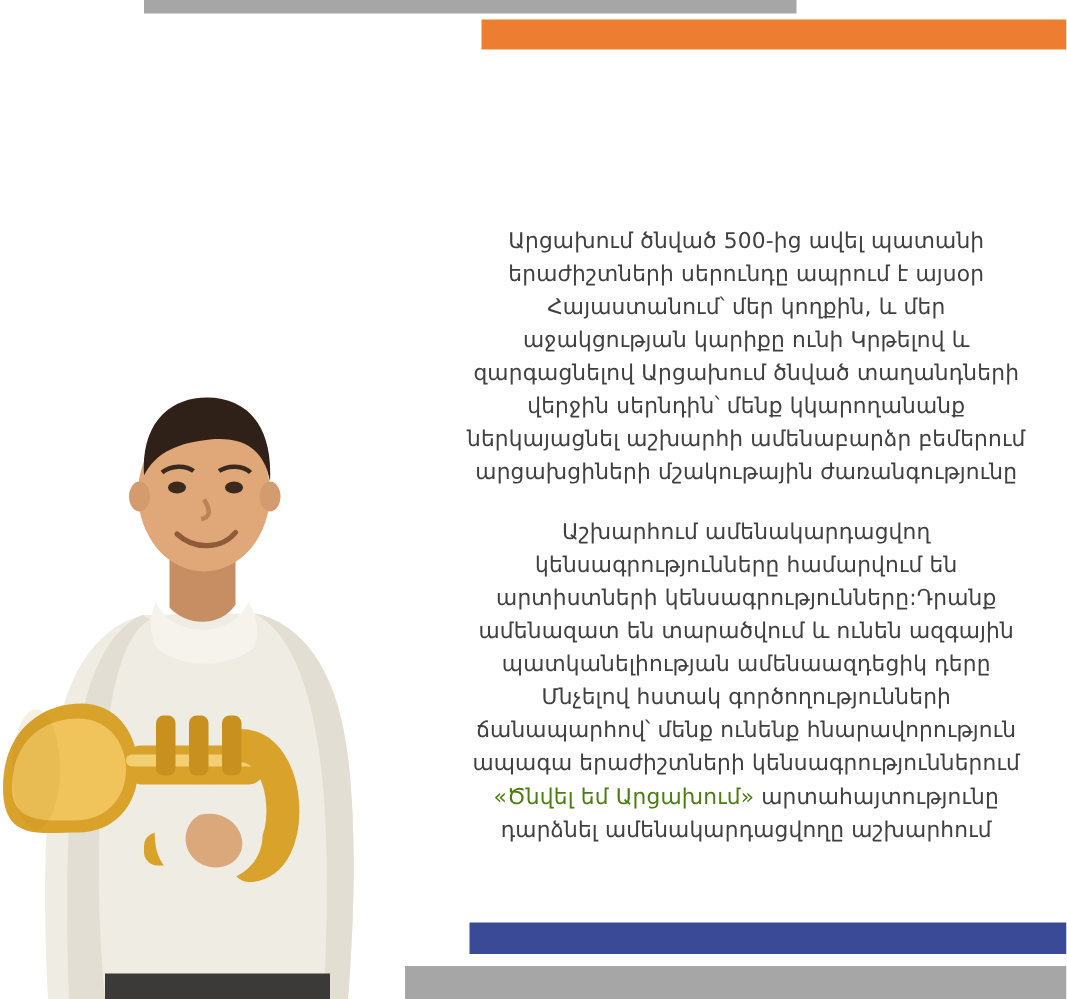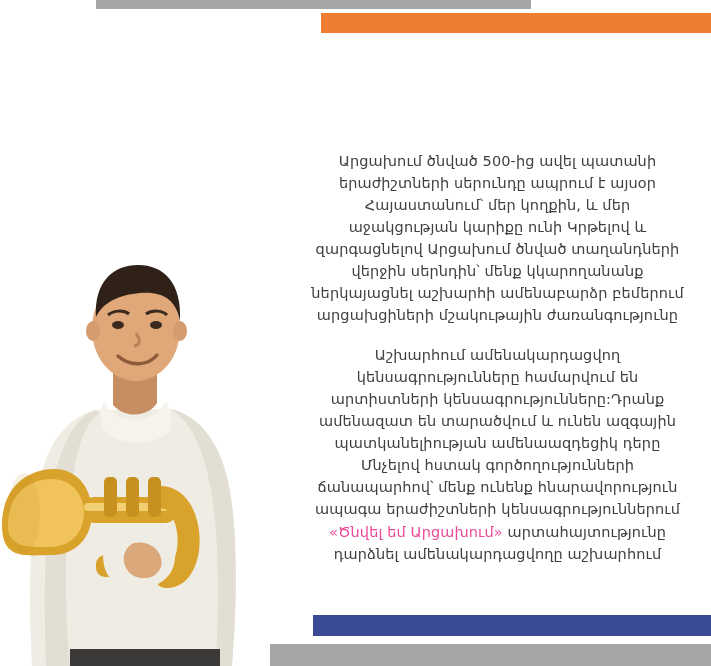--- a/index.html
+++ b/index.html
@@ -68,21 +68,21 @@
     line-height: 1.52;
     letter-spacing: 0.1px;
   }
   .para {
     margin: 0 0 18px 0;
   }
   .para:last-child {
     margin-bottom: 0;
   }
   .highlight {
-    color: #ec4899;
+    color: #4d7c0f;
   }
 
   
   .photo {
     position: absolute;
     left: 0px;
     top: 225px;
     width: 300px;
     height: 441px;
     overflow: hidden;

